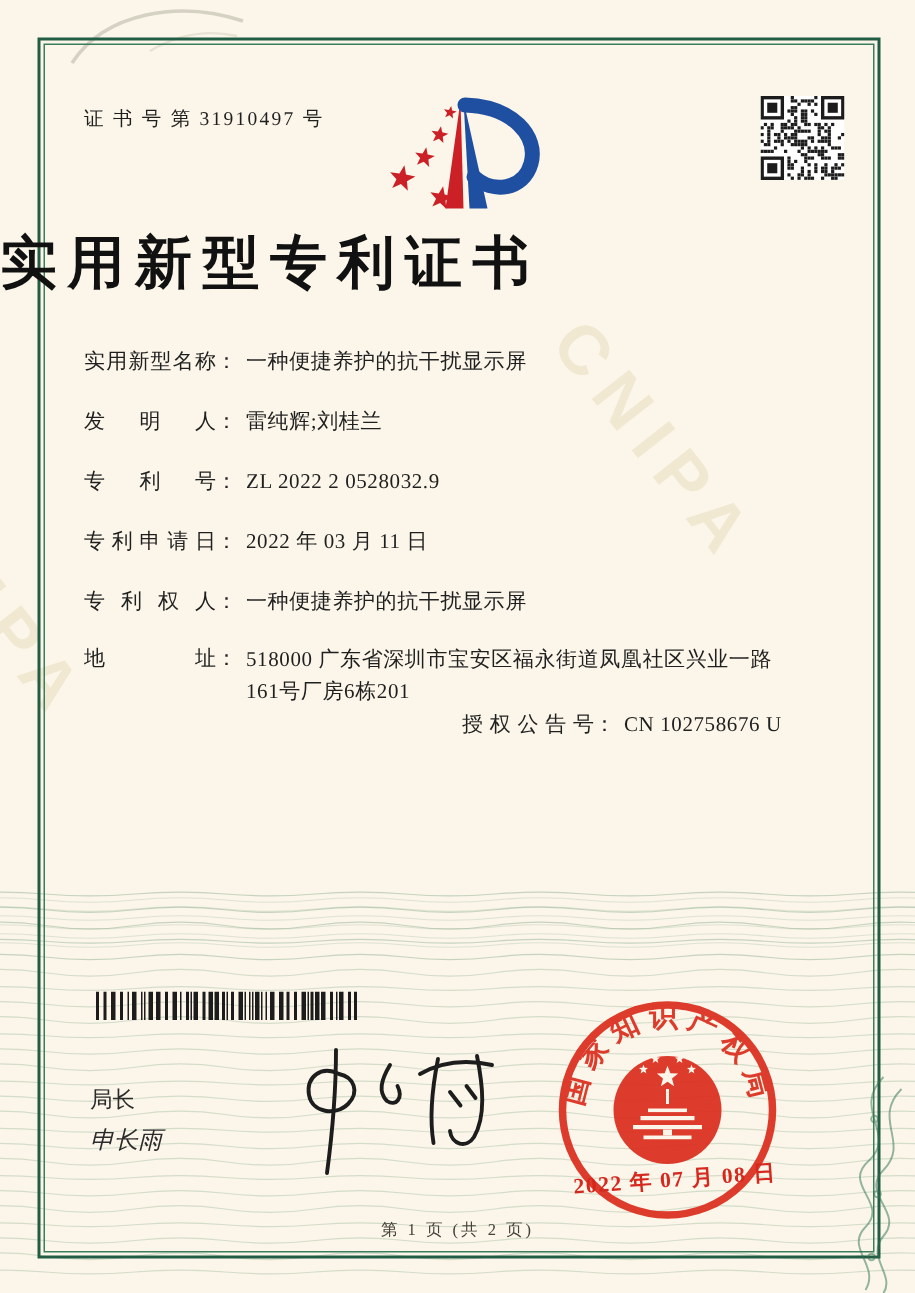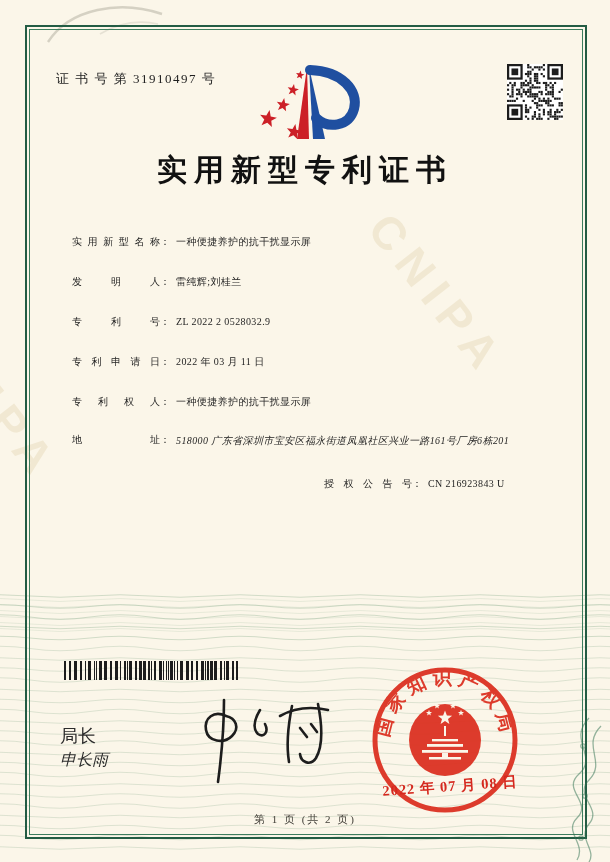--- a/index.html
+++ b/index.html
@@ -10,36 +10,36 @@
       letter-spacing:10px;transform:rotate(52deg);transform-origin:0 0;z-index:1;user-select:none;}
   .wm-main{left:400px;top:203px;}
   .wm-left{left:-46px;top:308px;}
   
   .frame{position:absolute;left:25px;top:25px;width:558px;height:810px;border:2px solid #235c44;z-index:2;}
   .frame-inner{position:absolute;left:2px;top:2px;right:2px;bottom:2px;border:1px solid #3c7d5e;}
   
   .cert-no{position:absolute;left:56px;top:70px;font-size:13px;letter-spacing:1.5px;z-index:3;}
   .logo{position:absolute;left:250px;top:57px;z-index:3;}
   .qr{position:absolute;left:507px;top:64px;z-index:3;}
-  .title{position:absolute;left:0;top:150px;width:100%;text-align:center;
-         font-weight:700;font-size:30px;letter-spacing:7px;color:#111;z-index:3;}
-  
-  .frow{position:absolute;left:56px;font-size:10px;line-height:20px;z-index:3;white-space:nowrap;margin-left:16px;}
+  .title{position:absolute;left:0;top:150px;width:100%;text-align:left;
+         font-weight:700;font-size:38px;letter-spacing:7px;color:#111;z-index:3;}
+  
+  .frow{position:absolute;left:56px;font-size:14px;line-height:20px;z-index:3;white-space:nowrap;}
   .flabel{display:inline-block;width:88px;text-align:justify;text-align-last:justify;}
   .fvalue{margin-left:6px;letter-spacing:.4px;}
-  .fvalue.addr{display:inline-block;width:354px;line-height:21px;vertical-align:top;white-space:normal;font-style:italic;}
+  .fvalue.addr{display:inline-block;width:354px;line-height:21px;vertical-align:top;white-space:normal;}
   .pair2{position:absolute;left:252px;top:0;}
   
   .paras{position:absolute;left:56px;top:504px;width:498px;z-index:3;
          font-style:italic;font-size:13.5px;line-height:19px;color:#222;}
   .paras p{margin:0 0 5px;text-indent:2em;}
   
   .barcode{position:absolute;left:62px;top:661px;z-index:3;}
   .signer-title{position:absolute;left:60px;top:724px;font-family:"Liberation Sans",sans-serif;
-                font-size:18px;color:#2b2b2b;z-index:3;}
+                font-size:15px;color:#2b2b2b;z-index:3;}
   .signer-name{position:absolute;left:60px;top:750px;font-family:"Liberation Sans",sans-serif;
                font-size:16px;color:#2b2b2b;z-index:3;font-style:italic;}
   .sig{position:absolute;left:168px;top:694px;z-index:3;}
   .seal{position:absolute;left:363px;top:658px;z-index:4;opacity:.95;}
   .seal-date{position:absolute;left:372px;top:777px;width:156px;text-align:center;z-index:5;
              font-weight:700;font-size:14.5px;color:#d5281e;letter-spacing:1px;transform:rotate(-4deg);}
   .footer{position:absolute;left:0;top:812px;width:100%;text-align:center;font-size:11px;
           letter-spacing:2px;color:#44413a;z-index:3;}
   .waves{position:absolute;left:0;top:588px;z-index:1;}
   .curl{position:absolute;left:40px;top:0;z-index:0;}
@@ -323,21 +323,21 @@
     <span class="flabel">专利申请日</span><span>：</span><span class="fvalue">2022 年 03 月 11 日</span>
   </div>
   <div class="frow" style="top:392px">
     <span class="flabel">专利权人</span><span>：</span><span class="fvalue">一种便捷养护的抗干扰显示屏</span>
   </div>
   <div class="frow" style="top:430px">
     <span class="flabel">地址</span><span>：</span><span class="fvalue addr">518000 广东省深圳市宝安区福永街道凤凰社区兴业一路161号厂房6栋201</span>
   </div>
   <div class="frow" style="top:474px">
     <span class="pair2">
-      <span class="flabel">授权公告号</span><span>：</span><span class="fvalue">CN 216923843 U</span>
+      <span class="flabel">授权公告号</span><span>：</span><span class="fvalue">CN 102758676 U</span>
     </span>
   </div>
 
 
   <svg class="barcode" id="barcode" width="178" height="19" viewBox="0 0 178 19">
       <rect x="2" y="0" width="2" height="19" fill="#1c1c1c"></rect>
       <rect x="7" y="0" width="2" height="19" fill="#1c1c1c"></rect>
       <rect x="12" y="0" width="3" height="19" fill="#1c1c1c"></rect>
       <rect x="18" y="0" width="2" height="19" fill="#1c1c1c"></rect>
       <rect x="23" y="0" width="1" height="19" fill="#1c1c1c"></rect>

